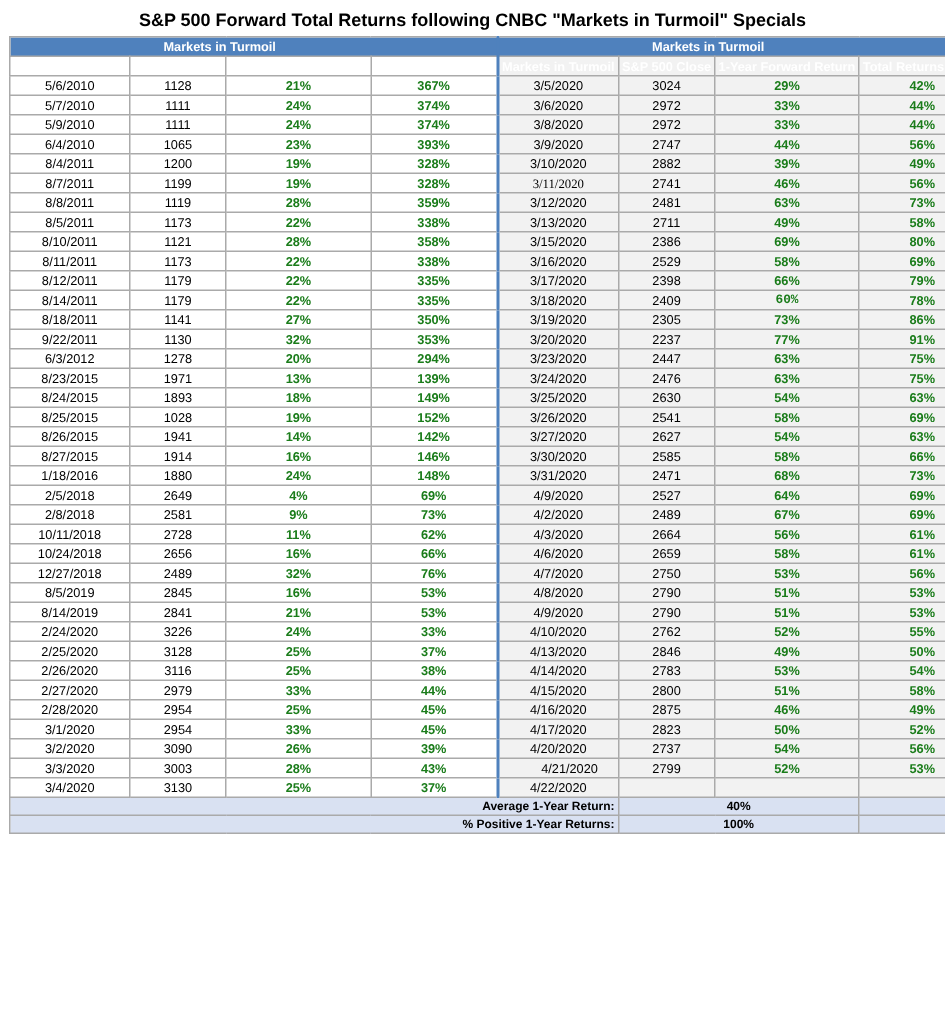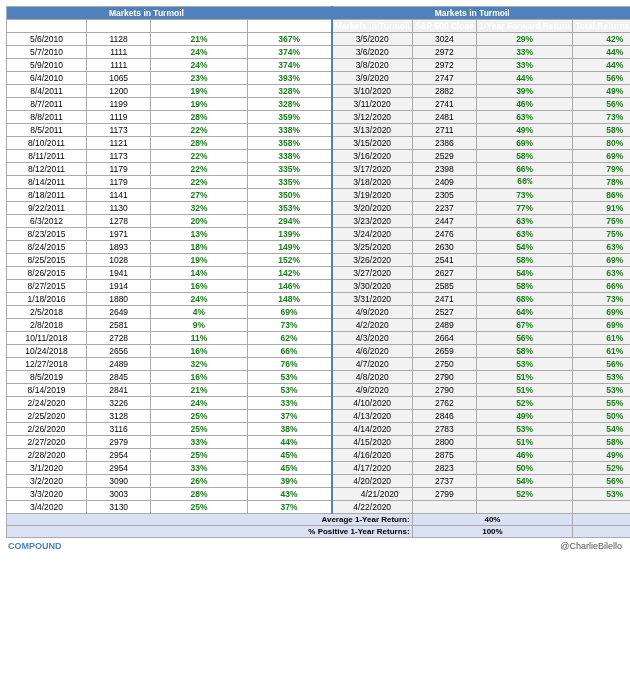--- a/index.html
+++ b/index.html
@@ -65,20 +65,21 @@
     }
     
     .bg-white { background: #ffffff; }
     .bg-gray { background: #f2f2f2; }
     .section-border-left { border-left: 2px solid #4f81bd; }
   </style>
 </head>
 <body>
 
 <div class="outer">
+  <div class="title">S&amp;P 500 Forward Total Returns following CNBC "Markets in Turmoil" Specials</div>
 
   <table>
     <thead>
       <tr>
 
         <th class="header-main" colspan="4">Markets in Turmoil &nbsp;&nbsp;&nbsp;&nbsp;&nbsp;&nbsp;&nbsp;&nbsp;&nbsp;&nbsp;&nbsp;&nbsp;&nbsp;&nbsp;&nbsp;&nbsp;&nbsp;&nbsp;</th>
 
         <th class="header-main section-border-left" colspan="4">Markets in Turmoil &nbsp;&nbsp;&nbsp;&nbsp;&nbsp;&nbsp;&nbsp;&nbsp;&nbsp;&nbsp;&nbsp;&nbsp;&nbsp;&nbsp;&nbsp;&nbsp;&nbsp;&nbsp;</th>
 
       </tr>
@@ -144,21 +145,21 @@
           <td class="bg-gray" style="border-left: 2px solid rgb(79, 129, 189);">3/10/2020</td>
           <td class="bg-gray">2882</td>
           <td class="bg-gray" style="color: rgb(26, 124, 26); font-weight: bold;">39%</td>
           <td class="bg-gray" style="color: rgb(26, 124, 26); font-weight: bold;">49%</td>
         </tr>
         <tr>
           <td class="bg-white" style="border-left: 1px solid rgb(170, 170, 170);">8/7/2011</td>
           <td class="bg-white">1199</td>
           <td class="bg-white" style="color: rgb(26, 124, 26); font-weight: bold;">19%</td>
           <td class="bg-white" style="color: rgb(26, 124, 26); font-weight: bold;">328%</td>
-          <td class="bg-gray" style="border-left: 2px solid rgb(79, 129, 189);">3/11/2020</td>
+          <td class="bg-gray" style="border-left: 2px solid rgb(79, 129, 189); font-family: Liberation Serif, serif;">3/11/2020</td>
           <td class="bg-gray">2741</td>
           <td class="bg-gray" style="color: rgb(26, 124, 26); font-weight: bold;">46%</td>
           <td class="bg-gray" style="color: rgb(26, 124, 26); font-weight: bold;">56%</td>
         </tr>
         <tr>
           <td class="bg-white" style="border-left: 1px solid rgb(170, 170, 170);">8/8/2011</td>
           <td class="bg-white">1119</td>
           <td class="bg-white" style="color: rgb(26, 124, 26); font-weight: bold;">28%</td>
           <td class="bg-white" style="color: rgb(26, 124, 26); font-weight: bold;">359%</td>
           <td class="bg-gray" style="border-left: 2px solid rgb(79, 129, 189);">3/12/2020</td>
@@ -474,17 +475,13 @@
         <td colspan="5"></td>
       </tr>
       <tr class="footer-row">
         <td colspan="5" style="text-align:right;">% Positive 1-Year Returns:</td>
         <td colspan="2">100%</td>
         <td colspan="5"></td>
       </tr>
     </tfoot>
   </table>
 
-  <div class="bottom-bar">
-    <span class="logo">COMPOUND</span>
-    <span class="attribution">@CharlieBilello</span>
-  </div>
 </div>
 
 </body></html>

